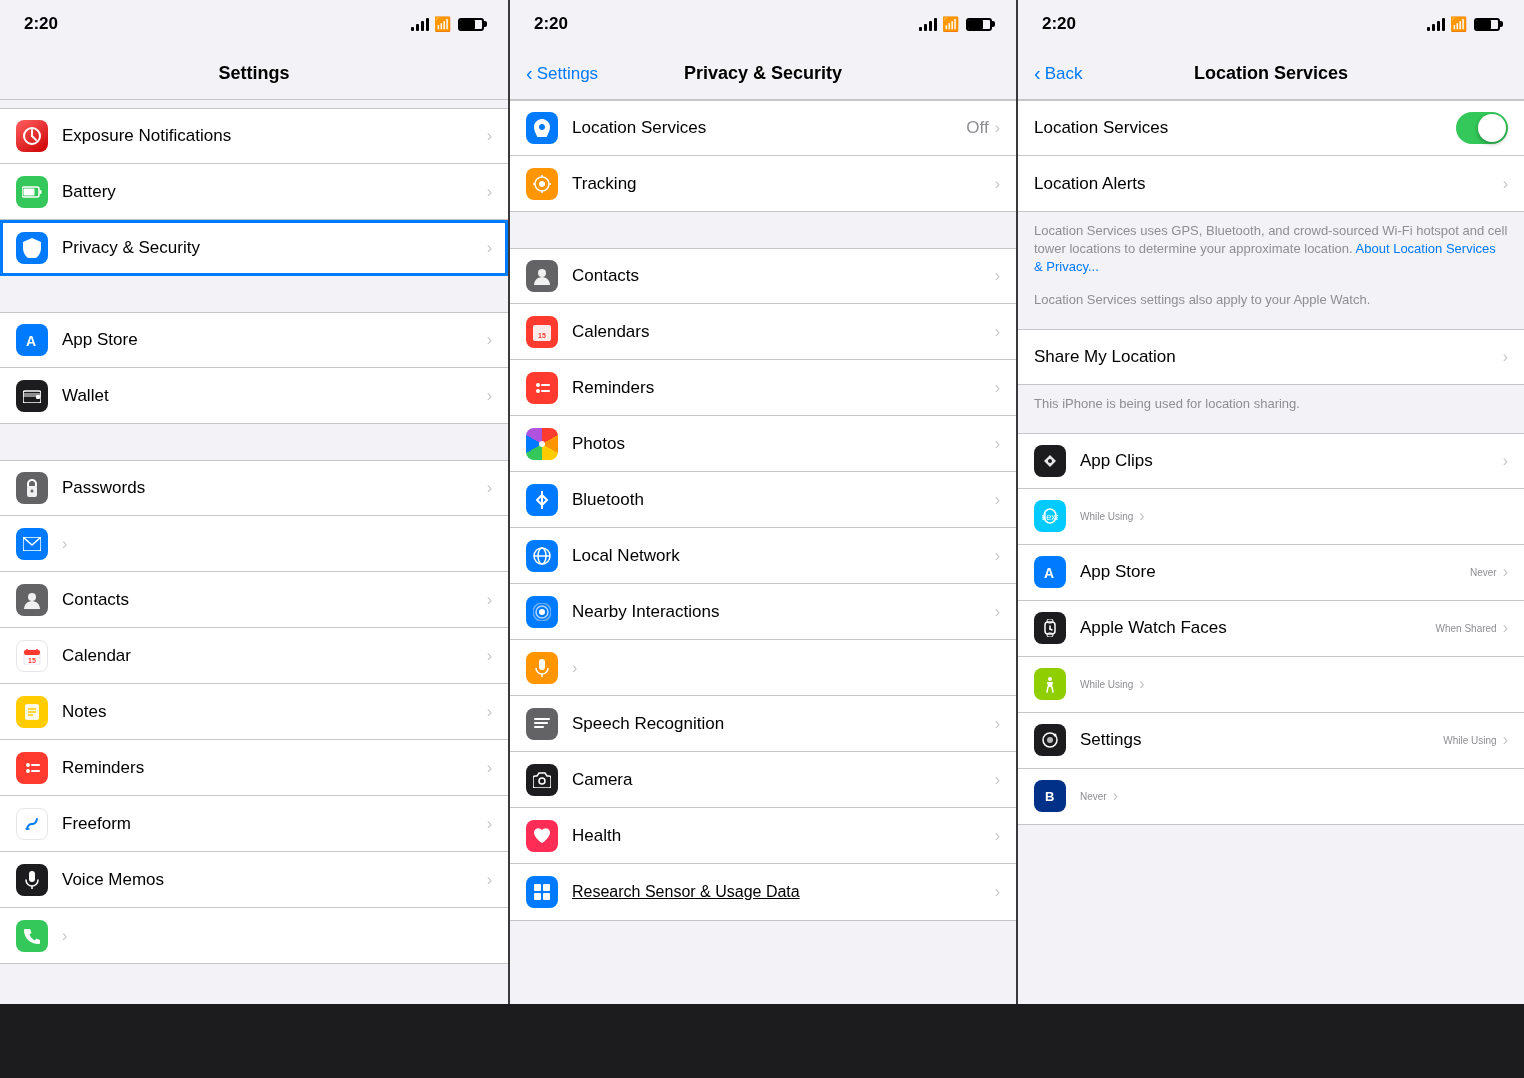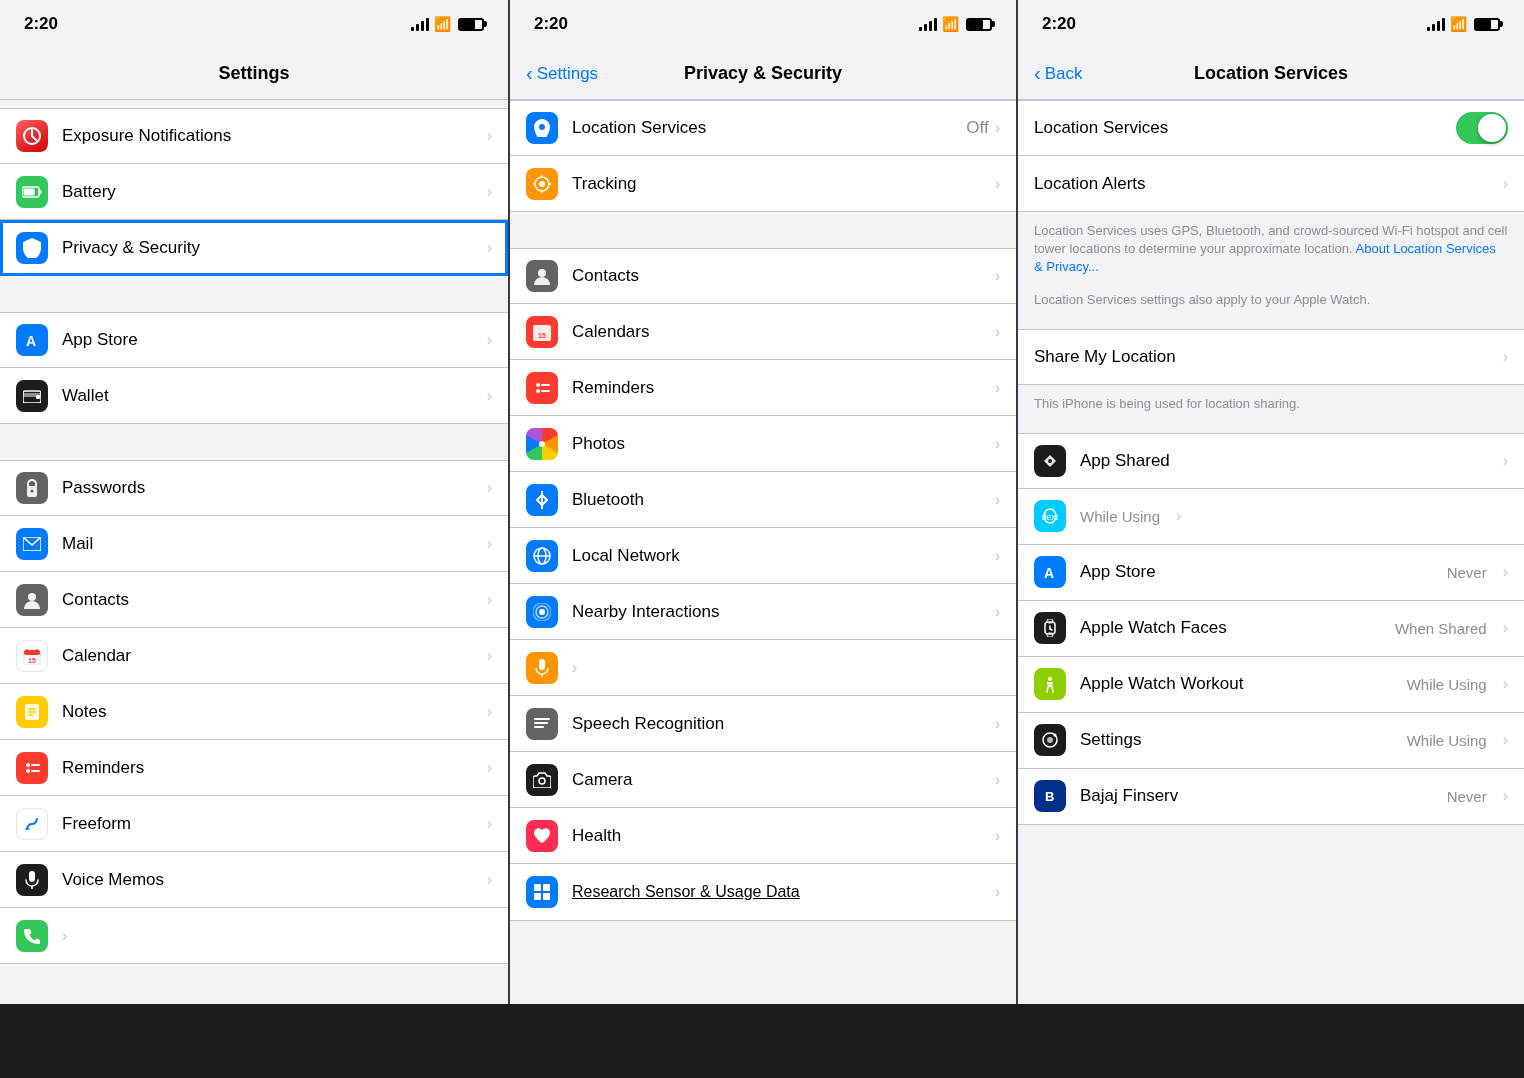--- a/index.html
+++ b/index.html
@@ -200,23 +200,23 @@
 
     .description-text {
       font-size: 13px;
       color: #8e8e93;
       padding: 10px 16px 4px 16px;
       line-height: 1.4;
       background: #f2f2f7;
     }
 
     .app-row-value {
-      font-size: 15px;
+      font-size: 10px;
       color: #8e8e93;
-      margin-right: 16px;
+      margin-right: 6px;
     }
   </style>
 </head>
 <body>
 
 <div class="phone-panel">
 
   <div class="status-bar">
     <span class="time">2:20</span>
     <div class="status-icons">
@@ -312,21 +312,20 @@
       <span class="chevron-right">›</span>
     </div>
 
     <div class="settings-row">
       <div class="row-icon" style="background:#007aff;">
         <svg width="18" height="14" viewBox="0 0 18 14" fill="white">
             <rect x="0" y="0" width="18" height="14" rx="2" fill="none" stroke="white" stroke-width="1.5"></rect>
             <polyline points="0,0 9,8 18,0" stroke="white" stroke-width="1.5" fill="none"></polyline>
           </svg>
       </div>
-      <span class="row-label">Mail</span>
       <span class="chevron-right">›</span>
     </div>
 
     <div class="settings-row">
       <div class="row-icon" style="background:#636366;">
         <svg width="16" height="18" viewBox="0 0 16 18" fill="white">
             <circle cx="8" cy="6" r="4" fill="white" opacity="0.9"></circle>
             <path d="M0 18c0-4.4 3.6-8 8-8s8 3.6 8 8" fill="white" opacity="0.9"></path>
           </svg>
       </div>
@@ -668,21 +667,21 @@
 
     <div style="height:16px;background:#f2f2f7;"></div>
 
     <div class="settings-row top-border">
       <div class="row-icon" style="background:#1c1c1e;">
         <svg width="16" height="16" viewBox="0 0 16 16" fill="white">
             <path d="M8 2 L14 8 L8 14 L2 8Z" fill="white" opacity="0.9"></path>
             <circle cx="8" cy="8" r="2" fill="#1c1c1e"></circle>
           </svg>
       </div>
-      <span class="row-label">App Shared</span>
+      <span class="row-label">App Clips</span>
       <span class="chevron-right">›</span>
     </div>
 
     <div class="settings-row">
       <div class="row-icon" style="background:#00caff;">
         <svg width="16" height="18" viewBox="0 0 16 18" fill="white">
             <ellipse cx="8" cy="9" rx="6" ry="7" fill="none" stroke="white" stroke-width="1.5"></ellipse>
             <text x="8" y="13" text-anchor="middle" font-size="9" fill="white" font-family="Arial">alexa</text>
           </svg>
       </div>
@@ -718,21 +717,20 @@
 
     <div class="settings-row">
       <div class="row-icon" style="background:#8fce00;">
         <svg width="14" height="18" viewBox="0 0 14 18" fill="white">
             <circle cx="7" cy="4" r="2" fill="white"></circle>
             <path d="M4 7h6l-1 5H5l-1-5z" fill="white"></path>
             <line x1="5" y1="12" x2="4" y2="17" stroke="white" stroke-width="1.5" stroke-linecap="round"></line>
             <line x1="9" y1="12" x2="10" y2="17" stroke="white" stroke-width="1.5" stroke-linecap="round"></line>
           </svg>
       </div>
-      <span class="row-label">Apple Watch Workout</span>
       <span class="app-row-value">While Using</span>
       <span class="chevron-right">›</span>
     </div>
 
     <div class="settings-row">
       <div class="row-icon" style="background:#1c1c1e;">
         <svg width="18" height="18" viewBox="0 0 18 18" fill="white">
             <circle cx="9" cy="9" r="7" fill="none" stroke="white" stroke-width="1.5"></circle>
             <circle cx="9" cy="9" r="3" fill="white" opacity="0.7"></circle>
             <circle cx="14" cy="4" r="1.5" fill="white"></circle>
@@ -742,20 +740,19 @@
       <span class="app-row-value">While Using</span>
       <span class="chevron-right">›</span>
     </div>
 
     <div class="settings-row">
       <div class="row-icon" style="background:#003087;">
         <svg width="14" height="18" viewBox="0 0 14 18" fill="white">
             <text x="2" y="14" font-size="13" font-family="Arial" fill="white" font-weight="bold">B</text>
           </svg>
       </div>
-      <span class="row-label">Bajaj Finserv</span>
       <span class="app-row-value">Never</span>
       <span class="chevron-right">›</span>
     </div>
 
     <div class="section-spacer"></div>
   </div>
 </div>
 
 </body></html>

